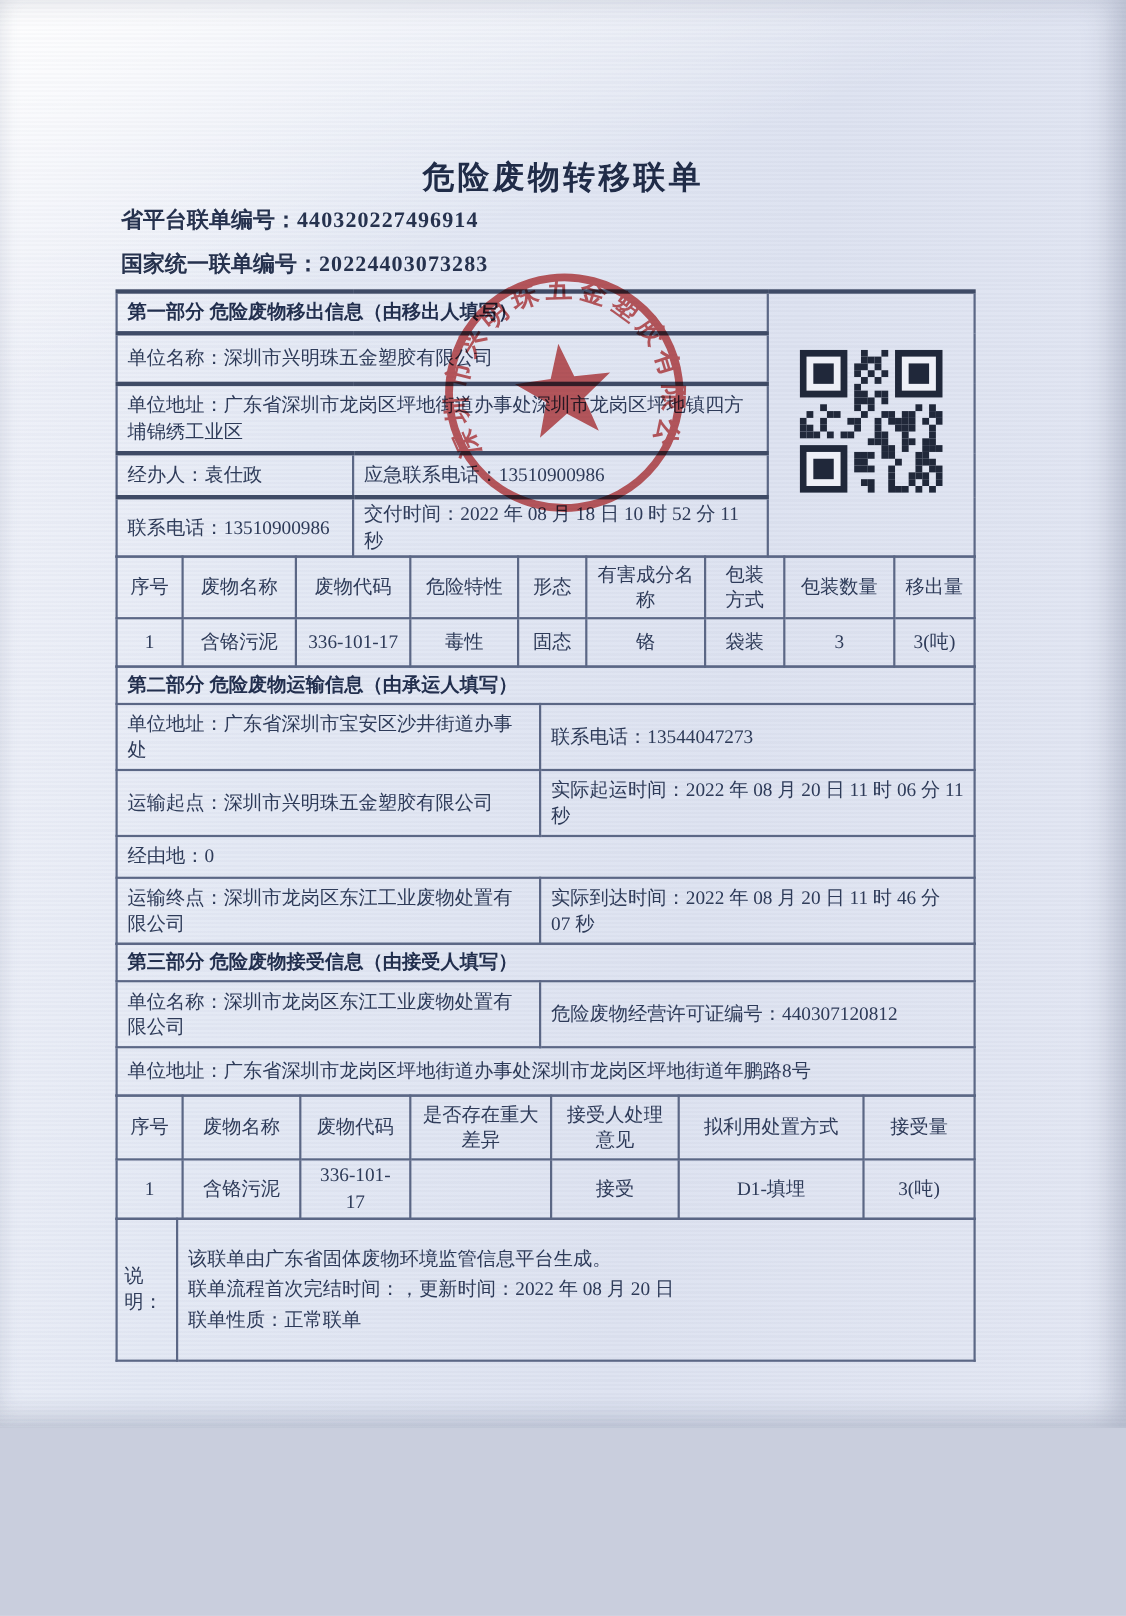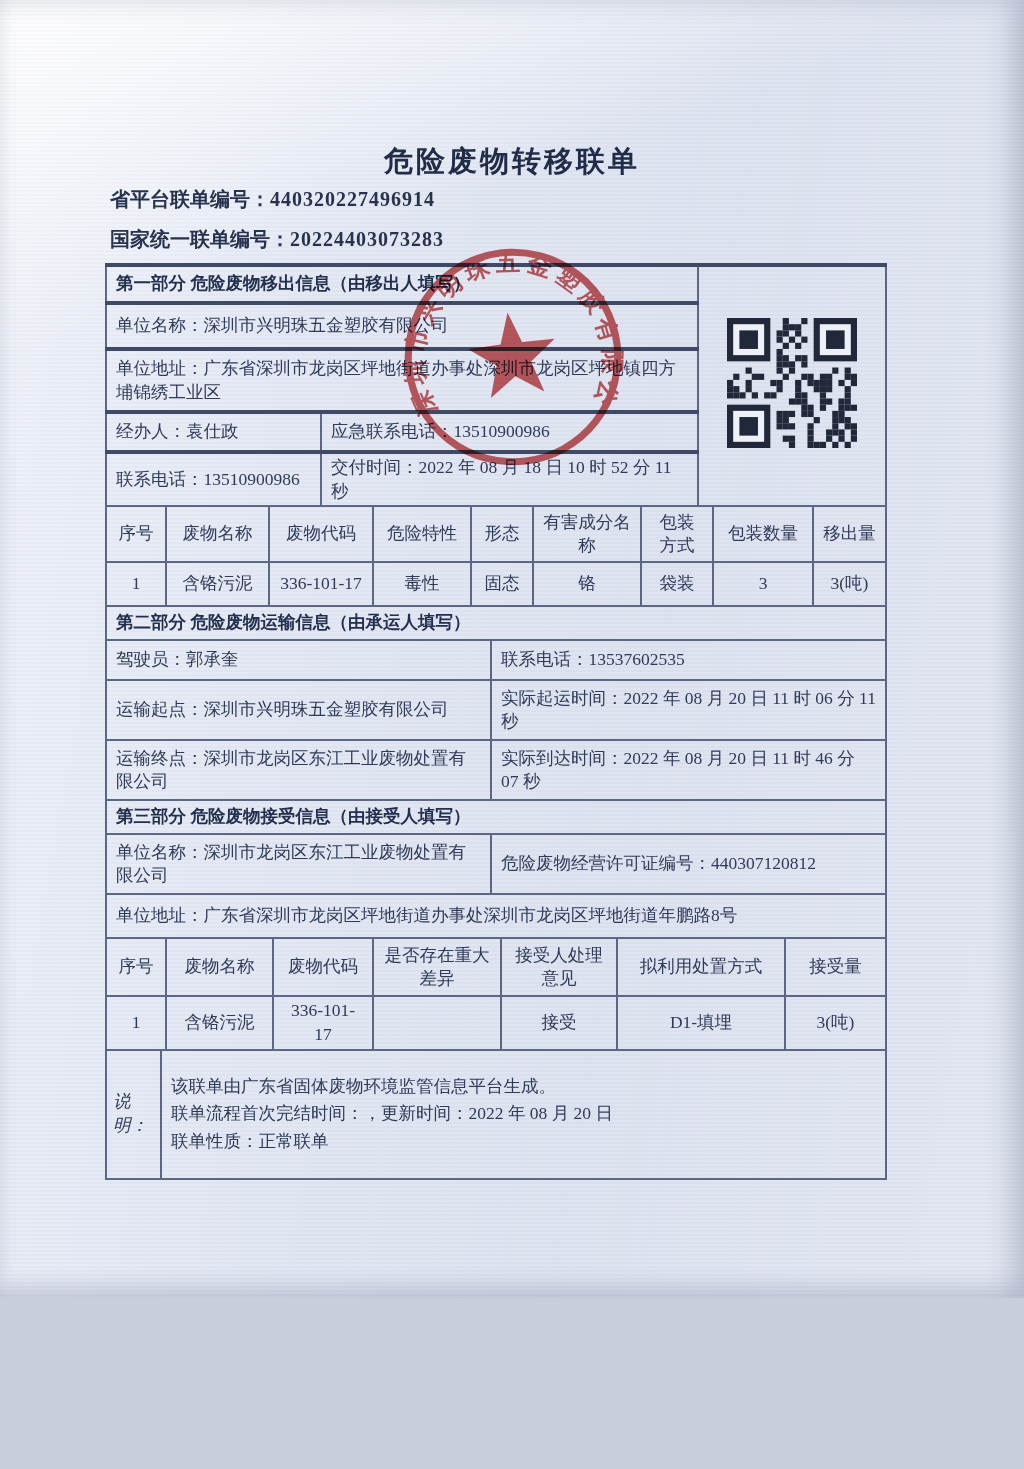--- a/index.html
+++ b/index.html
@@ -28,21 +28,21 @@
     vertical-align:middle;color:#2e3b59;line-height:1.35;
     overflow:hidden;
   }
   table.first td{border-top-width:4px;border-top-color:#3f4b66;}
   .sec-title{font-weight:bold;color:#222f4e;}
   .ctr{text-align:center;}
   .h32{height:30px}.h40{height:38px}.h57{height:55px}.h34{height:32px}
   .h42{height:40px}.h52{height:50px}.h36{height:34px}.h54{height:52px}
   .h30{height:28px}.h44{height:42px}.h56{height:54px}.h125{height:123px}
   .qr-cell{text-align:center;vertical-align:middle;}
-  .notes-label{text-align:left;vertical-align:middle;font-size:17.5px;padding-left:6px;font-style:italic;}
+  .notes-label{text-align:left;vertical-align:middle;font-size:17.5px;padding-left:6px;}
   .notes-body div{margin:4px 0;}
   .stamp{
     position:absolute;left:396px;top:240px;width:234px;height:234px;
     opacity:.82;mix-blend-mode:multiply;pointer-events:none;
     transform:rotate(-7deg);z-index:5;
   }
   .footer-page{
     position:absolute;left:0;right:20px;top:1362px;text-align:center;
     font-size:21px;color:#3a4664;letter-spacing:2px;
   }
@@ -261,26 +261,29 @@
     <table>
       <colgroup>
           <col style="width:385px">
           <col style="width:395px">
         </colgroup>
       <tbody>
           <tr>
         <td colspan="2" class="sec-title h30">第二部分 危险废物运输信息（由承运人填写）</td>
       </tr>
       <tr>
-        <td class="h36"><span>驾驶员：</span><span>郭承奎</span></td>
-        <td class="h36"><span>联系电话：</span><span>13537602535</span></td>
+        <td class="h56"><span>单位地址：</span><span>广东省深圳市宝安区沙井街道办事处</span></td>
+        <td class="h56"><span>联系电话：</span><span>13544047273</span></td>
       </tr>
       <tr>
         <td class="h56"><span>运输起点：</span><span>深圳市兴明珠五金塑胶有限公司</span></td>
         <td class="h56"><span>实际起运时间：</span><span>2022 年 08 月 20 日  11 时 06 分 11 秒</span></td>
+      </tr>
+      <tr>
+        <td colspan="2" class="h34"><span>经由地：</span><span>0</span></td>
       </tr>
       <tr>
         <td class="h56"><span>运输终点：</span><span>深圳市龙岗区东江工业废物处置有限公司</span></td>
         <td class="h56"><span>实际到达时间：</span><span>2022 年 08 月 20 日  11 时 46 分 07 秒</span></td>
       </tr>
     </tbody>
       </table>
 
     <table>
       <colgroup>

